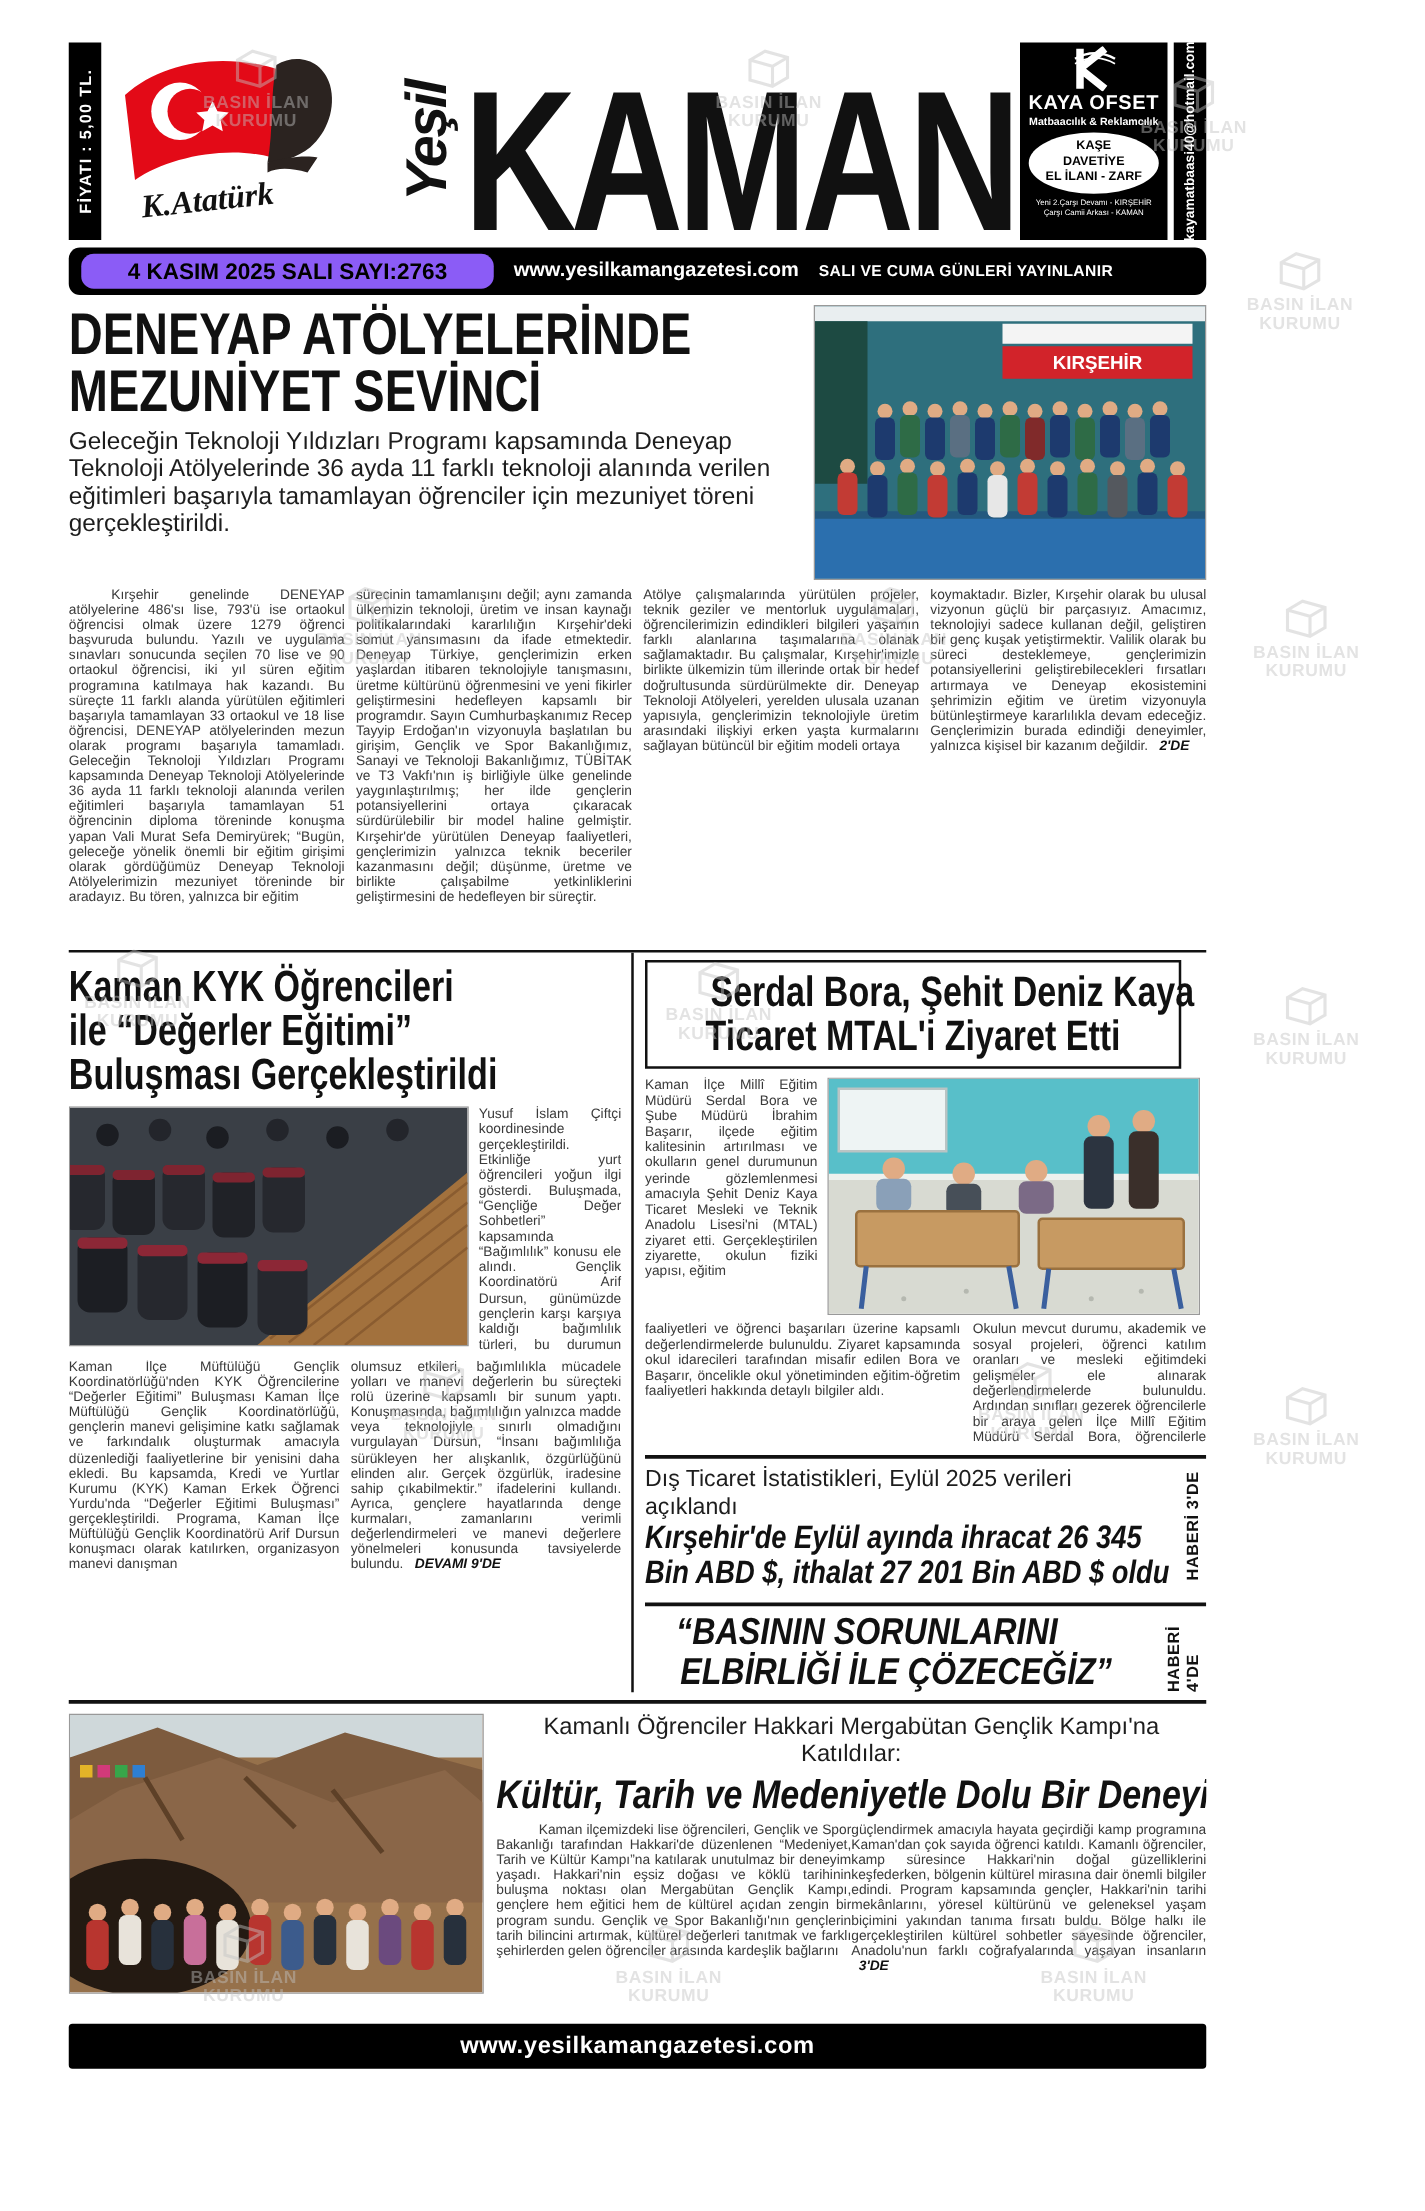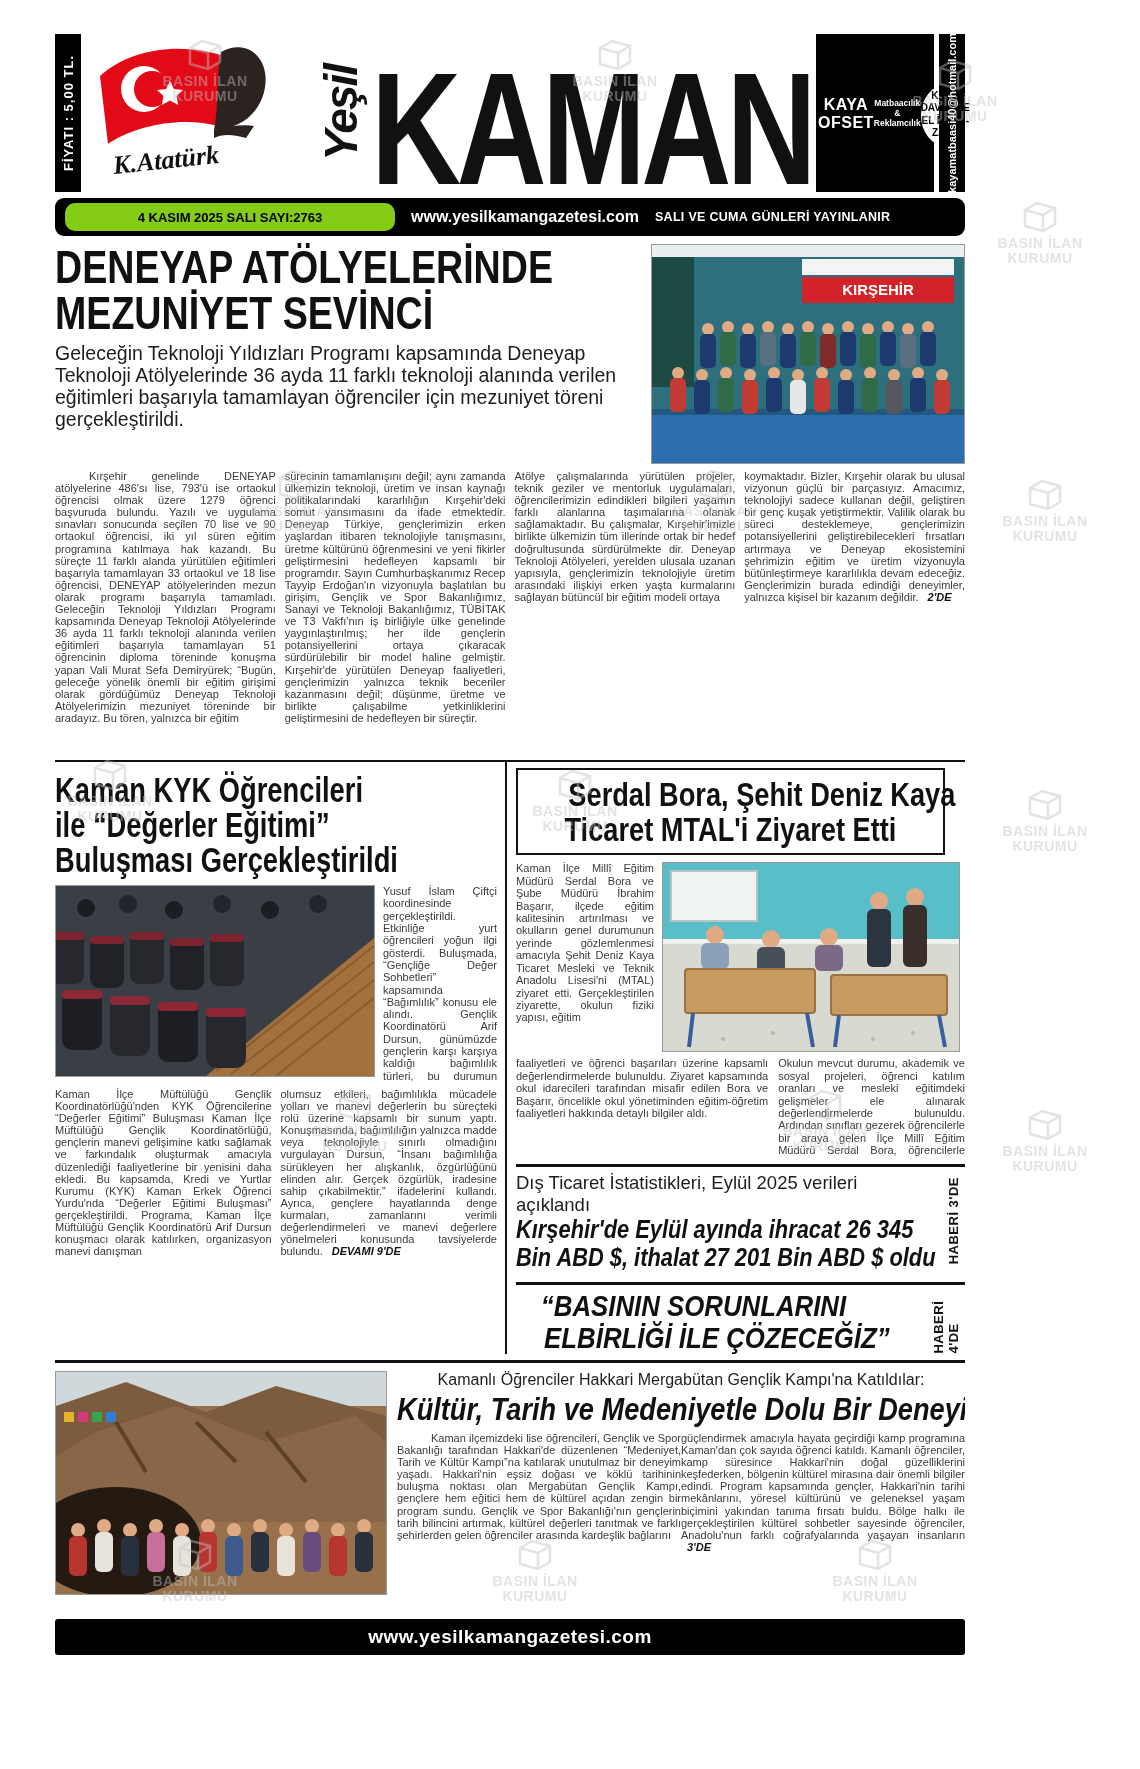--- a/index.html
+++ b/index.html
@@ -25,35 +25,35 @@
   .masthead{display:flex;height:158px;gap:5px;align-items:stretch;}
   .vert{writing-mode:vertical-rl;transform:rotate(180deg);}
   .price-bar{width:26px;background:#000;color:#fff;display:flex;align-items:center;justify-content:center;}
   .price-bar span{font-size:13px;font-weight:bold;letter-spacing:1px;}
   .flag-wrap{width:225px;position:relative;}
   .yesil{width:50px;display:flex;align-items:center;justify-content:center;}
   .yesil span{font-size:46px;font-weight:bold;font-style:italic;letter-spacing:-2px;}
   .brand{flex:1;display:flex;align-items:flex-end;overflow:hidden;}
   .brand span{font-size:160px;font-weight:bold;line-height:.78;letter-spacing:-6px;
               transform:scaleX(.78);transform-origin:0 100%;white-space:nowrap;}
-  .kaya{width:118px;background:#000;color:#fff;display:flex;flex-direction:row;align-items:center;
+  .kaya{width:118px;background:#000;color:#fff;display:flex;flex-direction:column;align-items:center;
         padding:3px 2px;box-sizing:border-box;text-align:center;}
   .kaya-name{font-size:16px;font-weight:bold;letter-spacing:.5px;margin-top:1px;}
   .kaya-sub{font-size:8.5px;font-weight:bold;}
   .kaya-oval{background:#fff;color:#000;border-radius:50%;width:104px;padding:5px 0 6px 0;margin-top:4px;
              font-size:10px;font-weight:bold;line-height:1.25;}
   .kaya-addr{font-size:6.3px;line-height:1.35;margin-top:4px;}
   .email-bar{width:26px;background:#000;color:#fff;display:flex;align-items:center;justify-content:center;}
   .email-bar span{font-size:11px;font-weight:bold;}
 
   
   .datebar{margin-top:6px;height:38px;background:#000;border-radius:9px;display:flex;align-items:center;
            gap:16px;padding:0 10px;color:#fff;}
-  .date-pill{background:#84cc16;color:#000;border-radius:10px;height:28px;width:330px;display:flex;
-             align-items:center;justify-content:center;font-weight:bold;font-size:13px;}
+  .date-pill{background:#8b5cf6;color:#000;border-radius:10px;height:28px;width:330px;display:flex;
+             align-items:center;justify-content:center;font-weight:bold;font-size:18px;}
   .site-label{font-weight:bold;font-size:16px;}
   .sched-label{font-weight:bold;font-size:12.5px;letter-spacing:.3px;}
 
   
   .a1{margin-top:8px;}
   .a1-top{display:flex;gap:10px;}
   .a1-head{flex:1;min-width:0;}
   .hl{font-weight:bold;line-height:.97;}
   .hl span{display:inline-block;transform:scaleX(.8);transform-origin:0 50%;white-space:nowrap;}
   .a1-head .hl{font-size:47px;}
@@ -92,21 +92,21 @@
   .trade .hl span{transform:scaleX(.84);}
   .press .kicker{font-size:13px;}
   .press .hl{font-size:30px;font-style:italic;line-height:1.06;}
   .press .hl span{transform:scaleX(.86);transform-origin:50% 50%;}
   .vref{position:absolute;right:4px;top:4px;bottom:4px;display:flex;align-items:center;}
   .vref span{font-size:13px;font-weight:bold;letter-spacing:.5px;}
 
   
   .camp{border-top:3px solid #111;margin-top:6px;padding-top:8px;display:flex;gap:10px;height:238px;overflow:hidden;}
   .camp-main{flex:1;min-width:0;}
-  .camp-kicker{font-size:16px;text-align:center;color:#1d1d1d;}
+  .camp-kicker{font-size:19px;text-align:center;color:#1d1d1d;}
   .camp-hl{font-size:32px;font-weight:bold;font-style:italic;line-height:1.0;margin:4px 0 7px 0;}
   .camp-hl span{display:inline-block;transform:scaleX(.85);transform-origin:0 50%;white-space:nowrap;}
   .camp-cols{display:flex;height:142px;overflow:hidden;}
 
   
   .footerbar{margin-top:10px;background:#000;color:#fff;height:36px;border-radius:3px;
              display:flex;align-items:center;justify-content:center;font-weight:bold;font-size:19px;letter-spacing:.5px;}
 </style>
 </head>
 <body>

